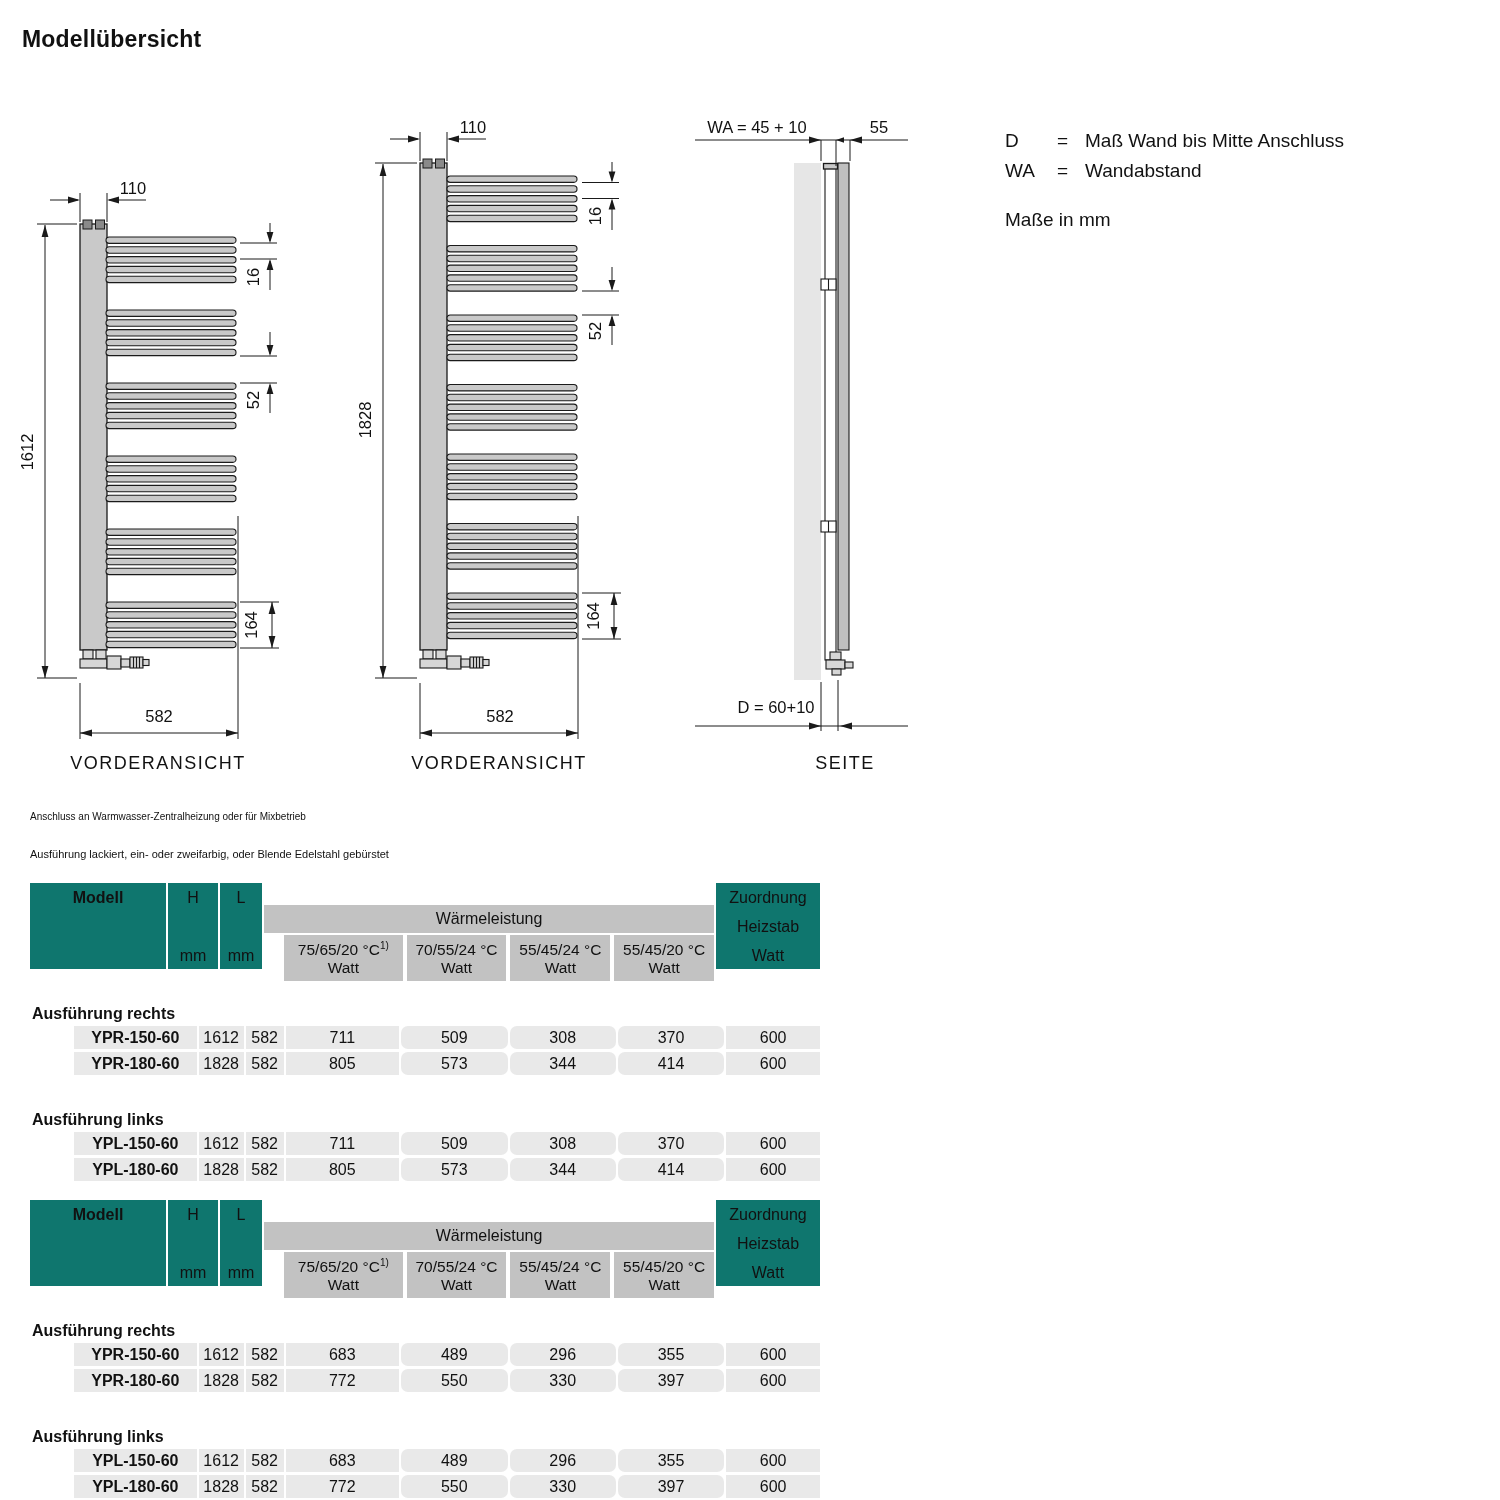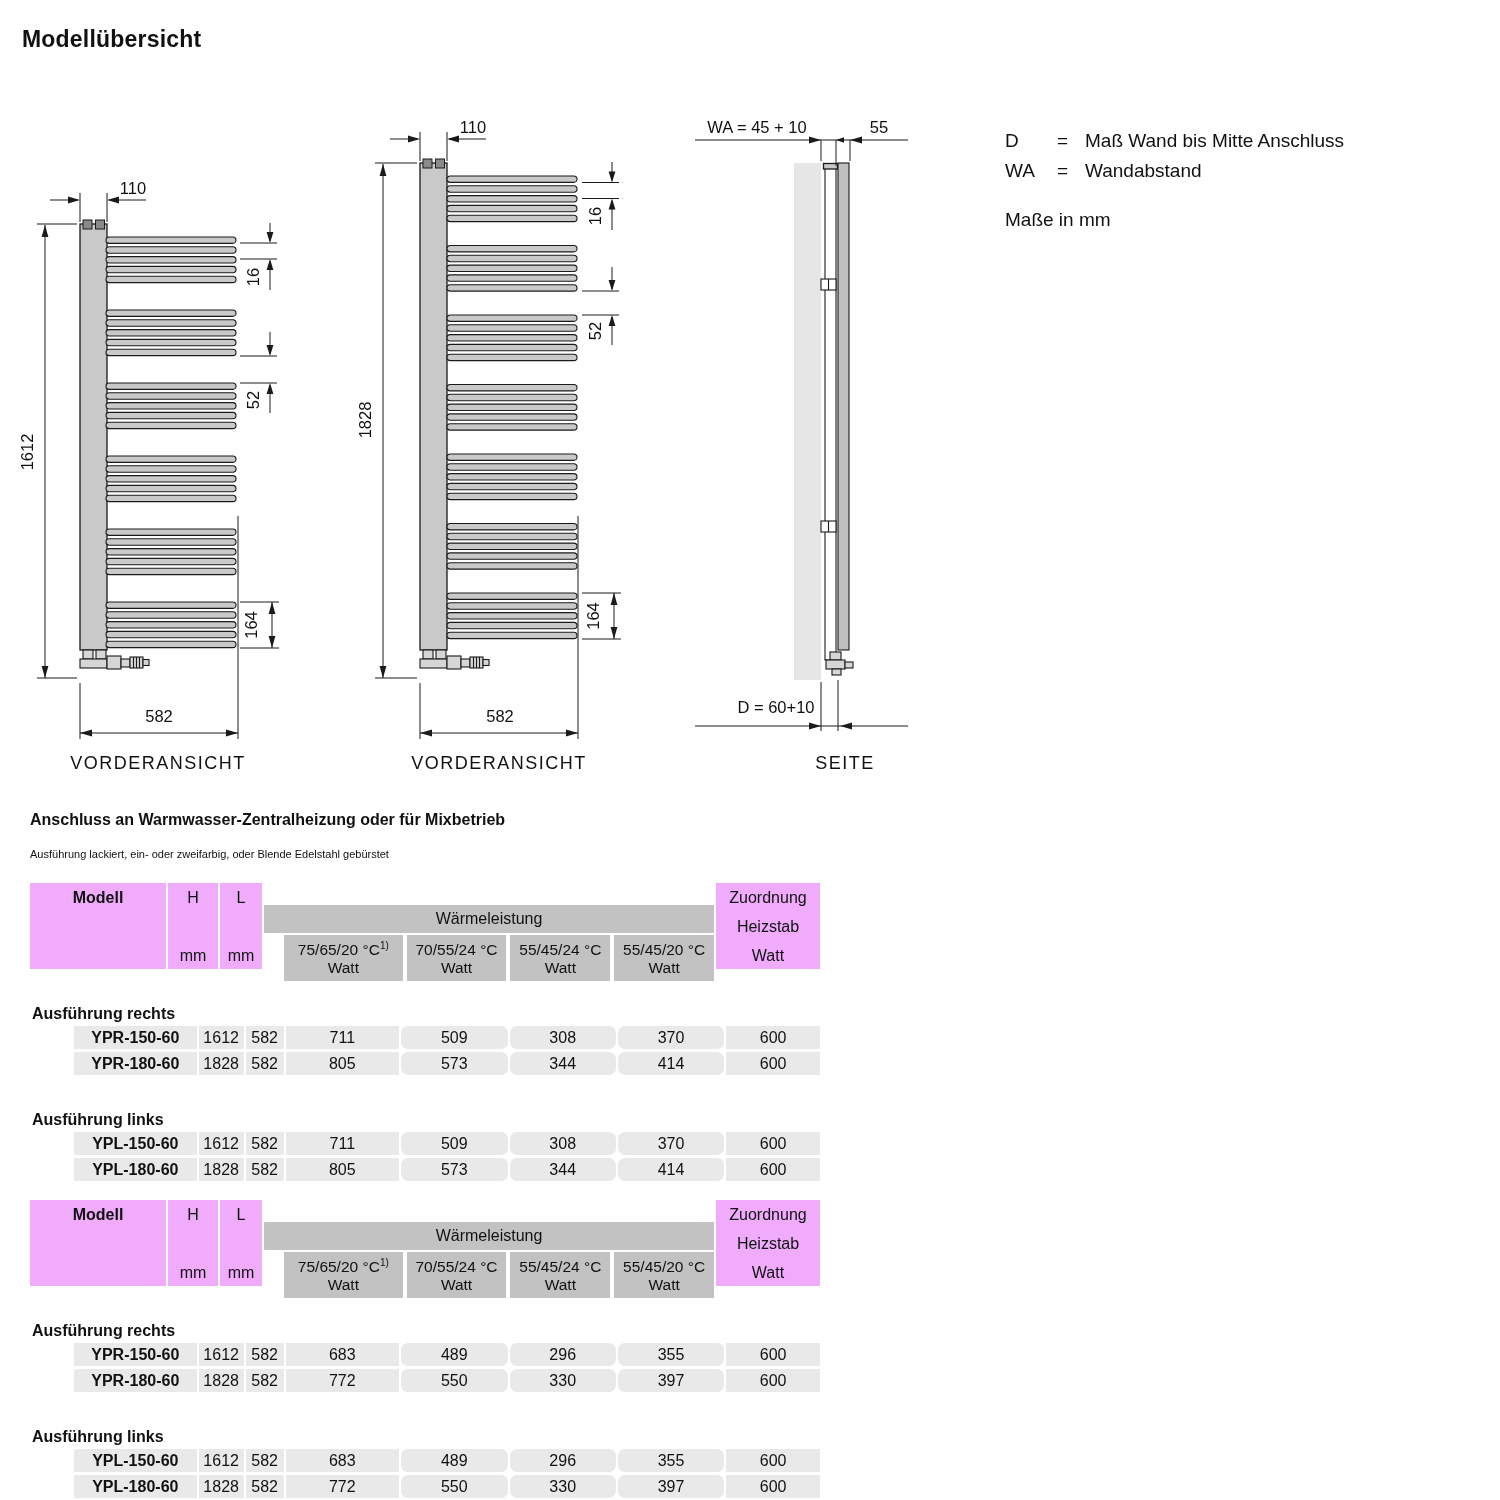--- a/index.html
+++ b/index.html
@@ -21,29 +21,29 @@
   .drawings .white{fill:#ffffff;stroke:#1a1a1a;stroke-width:1.1;}
   .drawings text{font-family:"Liberation Sans",sans-serif;font-size:16.5px;fill:#111;}
   .drawings text.vlabel{font-size:18px;letter-spacing:1.5px;}
 
   .legend{position:absolute;left:1005px;top:126px;font-size:19px;line-height:30px;}
   .legend-row{display:flex;}
   .legend-abbr{width:52px;}
   .legend-eq{width:28px;}
   .units-note{margin-top:19px;}
 
-  .sec-heading{position:absolute;left:30px;top:811px;font-size:16px;font-weight:bold;margin:0;}
+  .sec-heading{position:absolute;left:30px;top:811px;font-size:10px;font-weight:normal;margin:0;}
   .tbl-subtitle{position:absolute;left:30px;font-size:11px;}
   .sub1{top:848px;}
   .sub2{top:1169px;}
 
   .dtable{position:absolute;left:30px;width:790px;font-size:16px;}
   .t1{top:883px;} .t2{top:1200px;}
   .thead{display:flex;gap:2px;height:86px;margin-bottom:2px;}
-  .hcell{background:#f0abfc;}
+  .hcell{background:#0f766e;}
   .h-modell{width:136px;text-align:center;padding-top:6px;font-weight:bold;box-sizing:border-box;}
   .h-hl{width:50px;display:flex;flex-direction:column;justify-content:space-between;align-items:center;
         padding:6px 0 4px;box-sizing:border-box;}
   .h-hl2{width:42px;}
   .h-waerme{width:450px;display:flex;flex-direction:column;gap:2px;background:transparent;}
   .hw-title{background:#c2c2c2;height:28px;line-height:28px;text-align:center;margin-top:22px;}
   .hw-subs{flex:1;display:flex;gap:4px;padding-left:20px;}
   .hs{background:#c2c2c2;display:flex;flex-direction:column;justify-content:space-between;align-items:center;
       padding:5px 0 4px;box-sizing:border-box;font-size:15.5px;}
   .hs sup{font-size:10px;}

